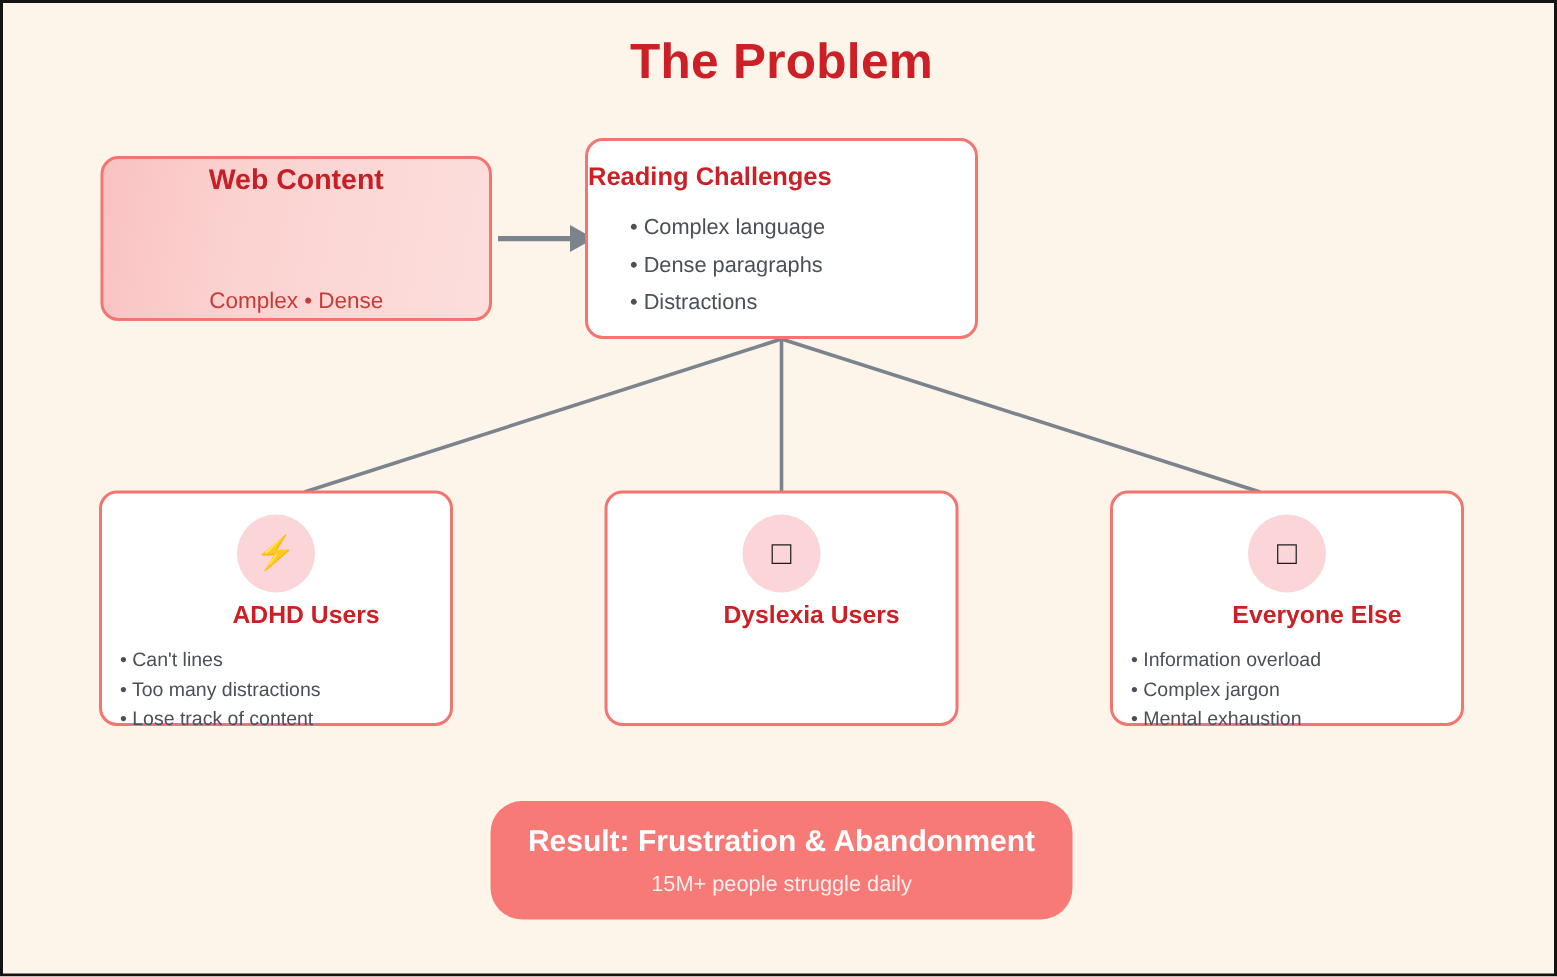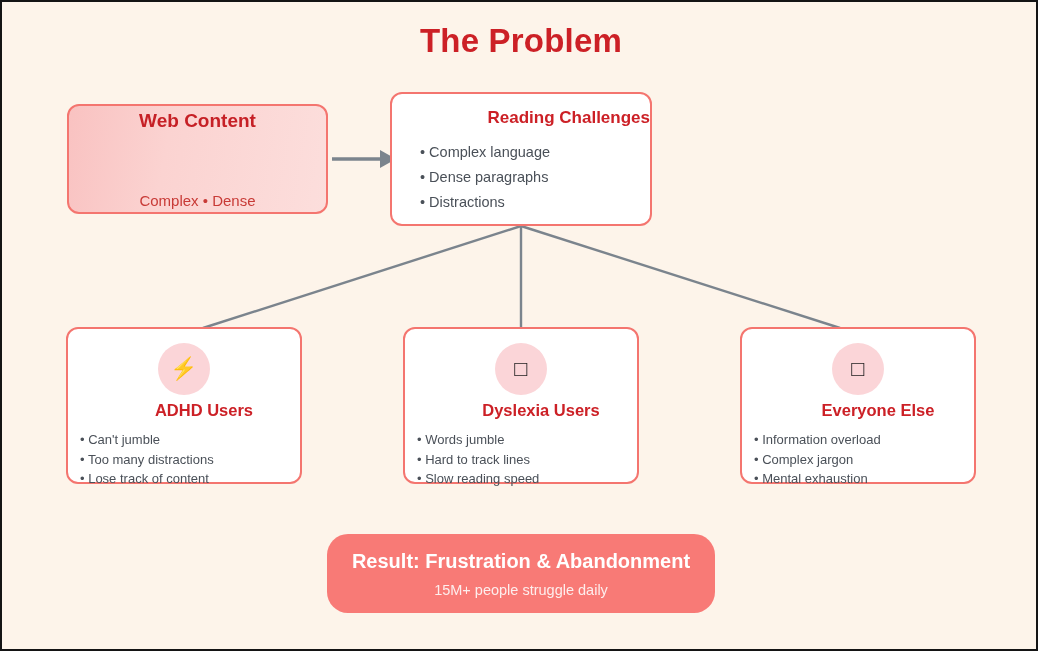--- a/index.html
+++ b/index.html
@@ -83,21 +83,21 @@
     left: 388px;
     top: 90px;
     width: 262px;
     height: 134px;
     padding: 14px 0 0 0;
   }
   #reading-challenges .node-title {
     font-size: 17px;
     font-weight: bold;
     color: #cc2026;
-    text-align: right;
+    text-align: left;
     margin-bottom: 12px;
   }
   #reading-challenges .bullets {
     padding-left: 28px;
   }
   #reading-challenges .bullet {
     font-size: 14.5px;
     color: #4a5058;
     line-height: 25px;
     white-space: nowrap;
@@ -199,34 +199,29 @@
       <div class="bullet">• Complex language</div>
       <div class="bullet">• Dense paragraphs</div>
       <div class="bullet">• Distractions</div>
     </div>
   </div>
 
   <div class="node card" id="card-adhd">
     <div class="icon-circle">⚡</div>
     <div class="node-title">ADHD Users</div>
     <div class="bullets">
-      <div class="bullet">• Can't jumble</div>
+      <div class="bullet">• Can't lines</div>
       <div class="bullet">• Too many distractions</div>
       <div class="bullet">• Lose track of content</div>
     </div>
   </div>
 
   <div class="node card" id="card-dyslexia">
     <div class="icon-circle">□</div>
     <div class="node-title">Dyslexia Users</div>
-    <div class="bullets">
-      <div class="bullet">• Words jumble</div>
-      <div class="bullet">• Hard to track lines</div>
-      <div class="bullet">• Slow reading speed</div>
-    </div>
   </div>
 
   <div class="node card" id="card-everyone">
     <div class="icon-circle">□</div>
     <div class="node-title">Everyone Else</div>
     <div class="bullets">
       <div class="bullet">• Information overload</div>
       <div class="bullet">• Complex jargon</div>
       <div class="bullet">• Mental exhaustion</div>
     </div>

